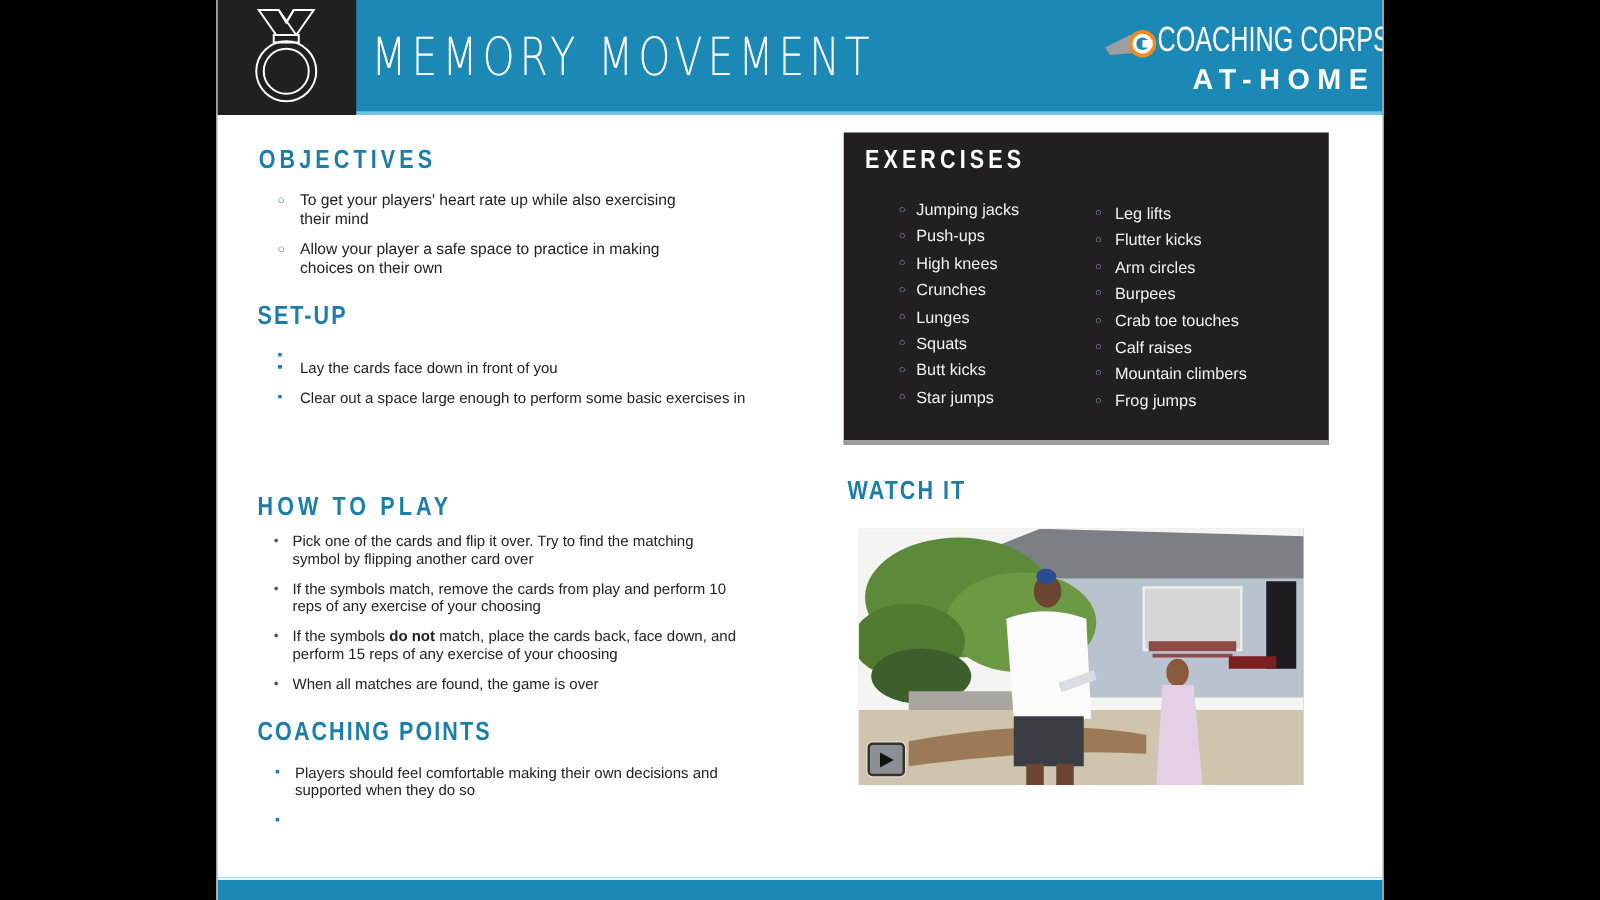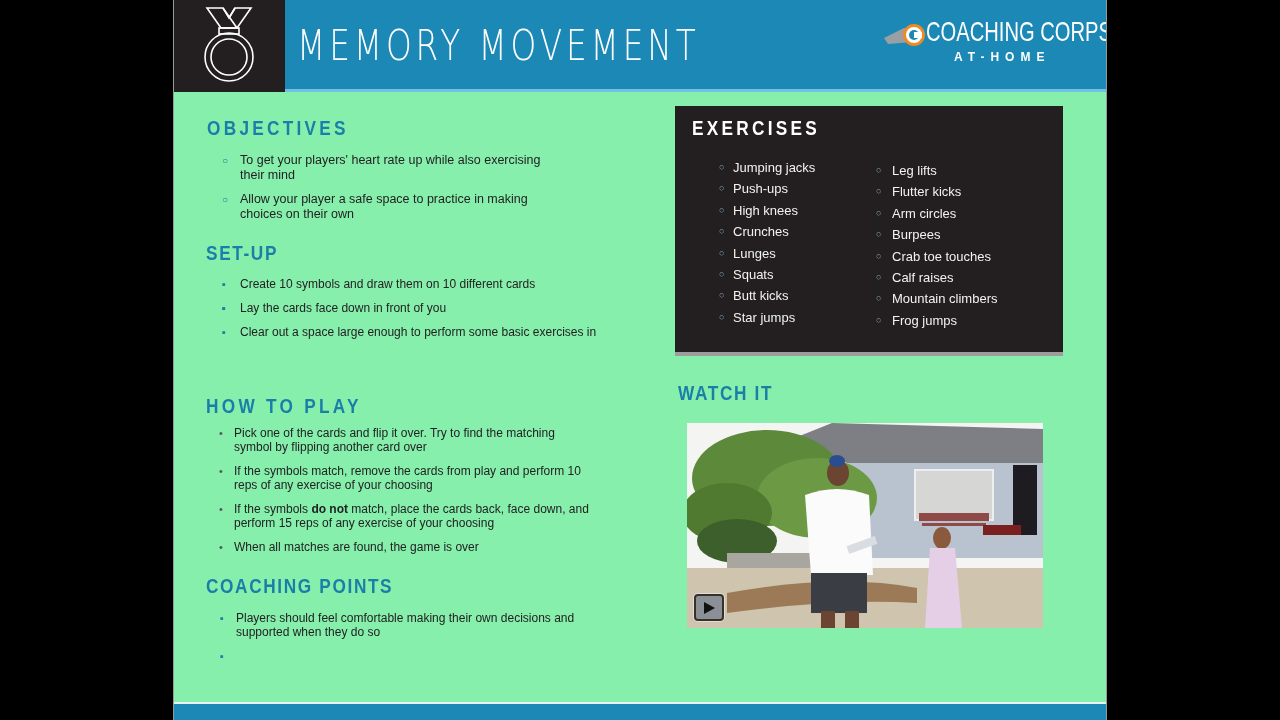--- a/index.html
+++ b/index.html
@@ -1,42 +1,42 @@
 <!DOCTYPE html>
 <html><head>
 <meta charset="utf-8">
 <style>
   * { box-sizing: border-box; margin: 0; padding: 0; }
   html, body { width: 1280px; height: 720px; background: #000; overflow: hidden; }
   body { position: relative; font-family: "Liberation Sans", sans-serif; }
 
   .slide {
     position: absolute; left: 173px; top: 0; width: 934px; height: 720px;
-    background: #86efac; border-left: 1px solid #9a9a9a; border-right: 1px solid #9a9a9a;
+    background: #ffffff; border-left: 1px solid #9a9a9a; border-right: 1px solid #9a9a9a;
     overflow: hidden;
   }
 
   
   .header { position: absolute; left: 0; top: 0; width: 934px; height: 92px; background: #1b88b6; border-bottom: 3px solid #6fc3e0; }
   .header-icon-box { position: absolute; left: 0; top: 0; width: 111px; height: 92px; background: #231f20; }
   .header-icon-box svg { position: absolute; left: 27px; top: 6px; }
   .header-title {
     position: absolute; left: 123px; top: 18px; height: 56px; line-height: 56px;
     color: #ffffff; font-family: "DejaVu Sans", sans-serif; font-weight: 200;
     font-size: 42px; letter-spacing: 5px; transform: scaleX(0.78); transform-origin: left center;
   }
   .logo { position: absolute; left: 708px; top: 14px; width: 210px; height: 64px; }
   .logo-whistle { position: absolute; left: 0; top: 6px; }
   .logo-name {
     position: absolute; left: 44px; top: 2px; color: #ffffff; font-size: 28px;
     font-family: "Liberation Sans", sans-serif; transform: scaleX(0.72); transform-origin: left center;
     white-space: nowrap; letter-spacing: 0px;
   }
   .logo-sub {
-    position: absolute; left: 72px; top: 36px; color: #ffffff; font-size: 12px; font-weight: bold;
+    position: absolute; left: 72px; top: 36px; color: #ffffff; font-size: 23px; font-weight: bold;
     letter-spacing: 6px; white-space: nowrap;
   }
 
   
   .sec-head {
     position: absolute; color: #1b7ea8; font-weight: bold; font-family: "Liberation Sans", sans-serif;
     font-size: 21px; white-space: nowrap; transform: scaleX(0.82); transform-origin: left center;
   }
   .wide { letter-spacing: 4px; }
   .med { letter-spacing: 2px; }
@@ -101,21 +101,21 @@
   </div>
 
   <div class="sec-head wide" style="left:33px; top:116px;">OBJECTIVES</div>
   <ul class="list circle" style="left:48px; top:153px; width:340px;">
     <li><span class="bullet">○</span><span>To get your players' heart rate up while also exercising their mind</span></li>
     <li><span class="bullet">○</span><span>Allow your player a safe space to practice in making choices on their own</span></li>
   </ul>
 
   <div class="sec-head med" style="left:32px; top:241px;">SET-UP</div>
   <ul class="list" style="left:48px; top:277px; width:420px; font-size:12px;">
-    <li style="margin-bottom:9.5px;"><span class="bullet">▪</span><span>Create 10 symbols and draw them on 10 different cards</span></li>
+    <li style="margin-bottom:9.5px;"><span class="bullet">▪</span></li>
     <li style="margin-bottom:9.5px;"><span class="bullet">▪</span></li>
     <li style="margin-bottom:9.5px;"><span class="bullet">▪</span><span>Lay the cards face down in front of you</span></li>
     <li style="margin-bottom:9.5px;"><span class="bullet">▪</span><span>Clear out a space large enough to perform some basic exercises in</span></li>
   </ul>
 
   <div class="sec-head wide" style="left:32px; top:394px;">HOW TO PLAY</div>
   <ul class="list" style="left:45px; top:426px; width:370px; font-size:12px; line-height:14px;">
     <li style="padding-left:15px;"><span class="bullet" style="color:#555;">•</span><span>Pick one of the cards and flip it over.  Try to find the matching symbol by flipping another card over</span></li>
     <li style="padding-left:15px;"><span class="bullet" style="color:#555;">•</span><span>If the symbols match, remove the cards from play and perform 10 reps of any exercise of your choosing</span></li>
     <li style="padding-left:15px;"><span class="bullet" style="color:#555;">•</span><span>If the symbols </span><b>do not</b><span> match,  place the cards back, face down, and perform 15 reps of any exercise of your choosing</span></li>

